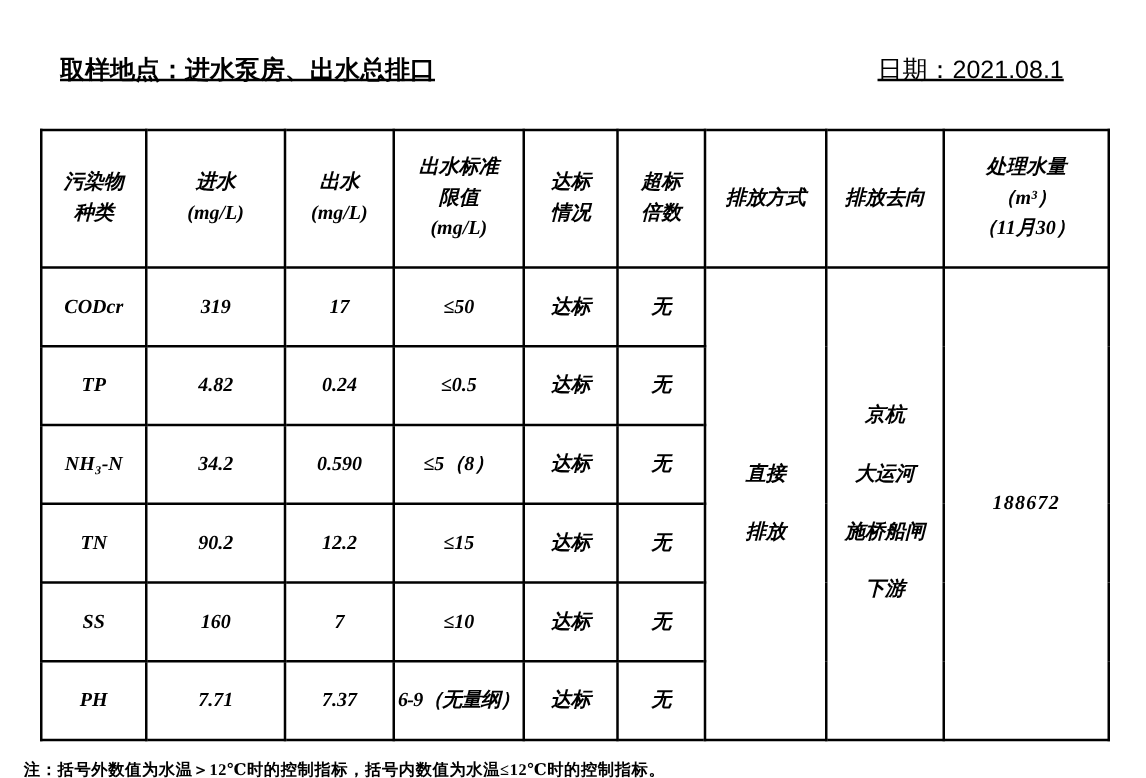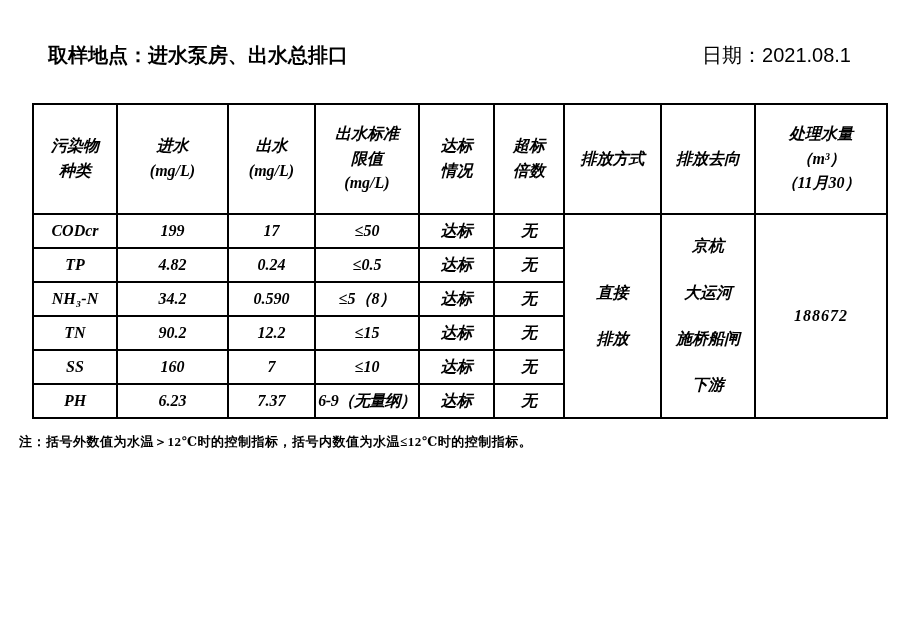--- a/index.html
+++ b/index.html
@@ -19,20 +19,21 @@
     font-weight: bold;
     letter-spacing: 1px;
     line-height: 40px;
   }
 
   .meta-row {
     margin: 42px 66px 0 48px;
     display: flex;
     justify-content: space-between;
     align-items: flex-end;
+    text-decoration: underline;
   }
   .sampling {
     font-size: 20px;
     font-weight: bold;
   }
   .report-date {
     font-family: "Liberation Sans", "DejaVu Sans", sans-serif;
     font-size: 20px;
     font-weight: normal;
   }
@@ -48,21 +49,21 @@
     border: 2px solid #000;
     text-align: center;
     vertical-align: middle;
     font-weight: bold;
     font-size: 16px;
     padding: 0;
     overflow: hidden;
   }
   .preline { white-space: pre-line; }
   thead th { height: 110px; line-height: 1.55; }
-  tbody td { height: 34px; }
+  tbody td { height: 63px; }
   td.cell-limit-small { font-size: 13px; letter-spacing: -0.5px; }
   td.merged-method, td.merged-destination {
     line-height: 2.9;
     font-size: 16px;
   }
   td.merged-volume {
     font-weight: normal;
     font-size: 31px;
     letter-spacing: 1px;
   }
@@ -115,21 +116,21 @@
         <th class="preline">排放方式</th>
         <th class="preline">排放去向</th>
         <th class="preline">处理水量
 （m³）
 （11月30）</th>
       </tr>
     </thead>
     <tbody>
       <tr>
         <td>CODcr</td>
-        <td>199</td>
+        <td>319</td>
         <td>17</td>
         <td>≤50</td>
         <td>达标</td>
         <td>无</td>
         <td class="merged-method preline" rowspan="6">直接
 排放</td>
         <td class="merged-destination preline" rowspan="6">京杭
 大运河
 施桥船闸
 下游</td>
@@ -162,21 +163,21 @@
       <tr>
         <td>SS</td>
         <td>160</td>
         <td>7</td>
         <td>≤10</td>
         <td>达标</td>
         <td>无</td>
       </tr>
       <tr>
         <td>PH</td>
-        <td>6.23</td>
+        <td>7.71</td>
         <td>7.37</td>
         <td class="cell-limit-small">6-9（无量纲）</td>
         <td>达标</td>
         <td>无</td>
       </tr>
     </tbody>
   </table>
 
   <div class="note">注：括号外数值为水温＞12℃时的控制指标，括号内数值为水温≤12℃时的控制指标。</div>
 

